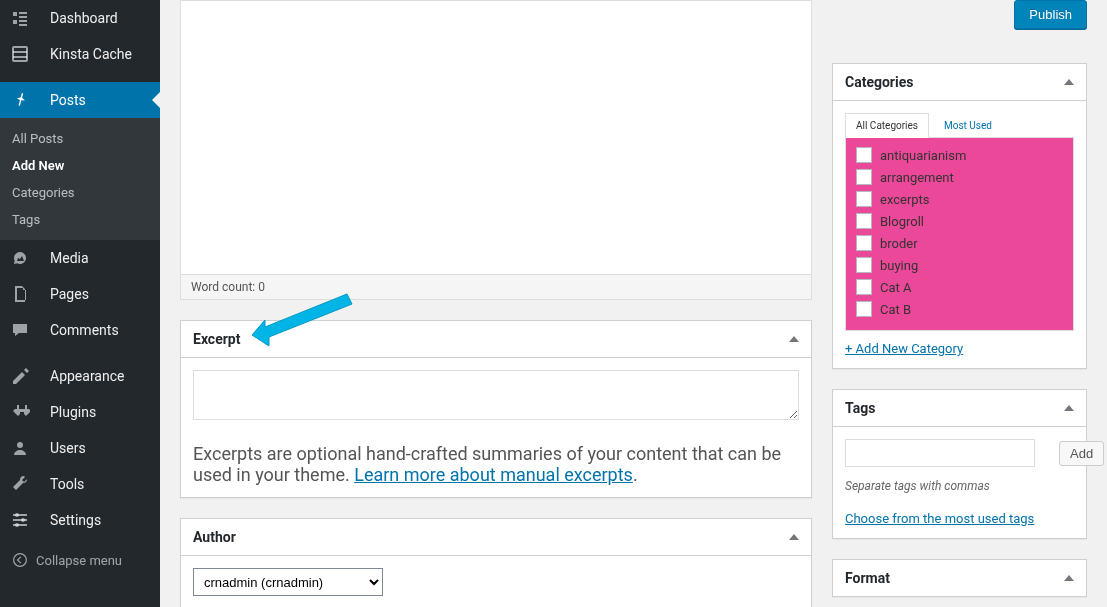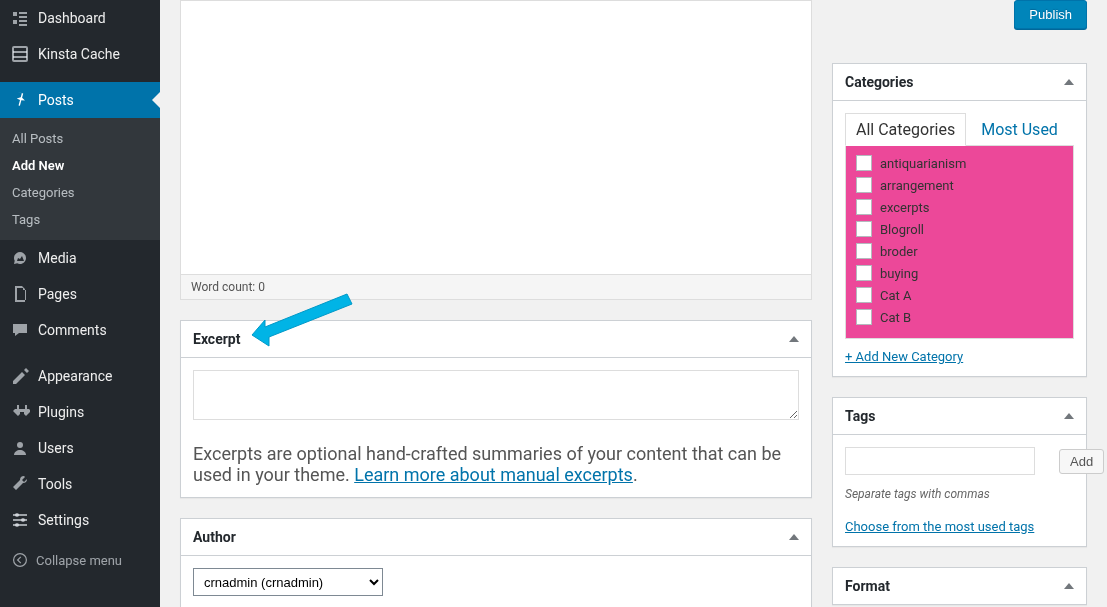--- a/index.html
+++ b/index.html
@@ -1,21 +1,21 @@
 <!DOCTYPE html>
 <html><head>
 <meta charset="utf-8">
 <style>
   * { box-sizing: border-box; margin: 0; padding: 0; }
   body { font-family: -apple-system, BlinkMacSystemFont, "Segoe UI", Roboto, Helvetica, Arial, sans-serif; font-size: 13px; color: #333; background: #f1f1f1; }
   .wrap { display: flex; width: 1107px; height: 607px; overflow: hidden; position: relative; }
 
   
   .sidebar { width: 160px; background: #23282d; color: #eee; font-size: 14px; flex-shrink: 0; display: flex; flex-direction: column; overflow: hidden; }
-  .menu-item { display: flex; align-items: center; padding: 8px 10px; color: #eee; cursor: pointer; position: relative; }
+  .menu-item { display: flex; align-items: center; padding: 8px 10px; color: #eee; cursor: pointer; position: relative; gap: 12px; }
   .menu-item .icon { width: 20px; height: 20px; margin-right: 8px; display: inline-flex; align-items: center; justify-content: center; flex-shrink: 0; }
   .menu-item .icon svg { width: 20px; height: 20px; fill: rgba(240,245,250,.6); }
   .menu-item.current { background: #0073aa; color: #fff; }
   .menu-item.current .icon svg { fill: #fff; }
   .menu-item.current::after {
     content: ""; position: absolute; right: 0; top: 50%; transform: translateY(-50%);
     border-top: 8px solid transparent; border-bottom: 8px solid transparent; border-right: 8px solid #f1f1f1;
   }
   .submenu { background: #32373c; padding: 7px 0; }
   .submenu .sub-item { padding: 6px 12px; color: rgba(240,245,250,.7); font-size: 13px; cursor: pointer; }
@@ -48,21 +48,21 @@
   .help a { color: #0073aa; text-decoration: underline; }
 
   .author-select { width: 190px; height: 28px; border: 1px solid #7e8993; background: #fff; padding: 0 6px; font-size: 13px; }
 
   
   .publish-bar { text-align: right; padding: 0 0 10px 0; }
   .btn-primary { background: #0085ba; border: 1px solid #0073aa; color: #fff; padding: 6px 14px; border-radius: 3px; font-size: 13px; font-weight: 500; cursor: pointer; box-shadow: 0 1px 0 #006799; text-shadow: 0 -1px 1px #006799; }
   .btn { background: #f7f7f7; border: 1px solid #ccc; color: #555; padding: 4px 10px; border-radius: 3px; font-size: 13px; cursor: pointer; }
 
   .cat-tabs { display: flex; gap: 4px; padding: 0; margin-bottom: -1px; }
-  .cat-tab { padding: 6px 10px; font-size: 16px; cursor: pointer; border: 1px solid transparent; }
+  .cat-tab { padding: 6px 10px; font-size: 10px; cursor: pointer; border: 1px solid transparent; }
   .cat-tab.active { border: 1px solid #ddd; border-bottom-color: #fff; background: #fff; color: #333; }
   .cat-tab.inactive { color: #0073aa; }
   .cat-list-wrap { border: 1px solid #ddd; background: #ec4899; height: 194px; overflow-y: scroll; padding: 6px 10px; }
   .cat-item { display: flex; align-items: center; padding: 3px 0; font-size: 13px; color: #333; }
   .cat-item input { margin-right: 8px; width: 16px; height: 16px; border: 1px solid #b4b9be; background: #fff; appearance: none; cursor: pointer; }
   .add-cat { display: inline-block; margin-top: 10px; color: #0073aa; text-decoration: underline; font-size: 13px; cursor: pointer; }
 
   .tag-input-row { display: flex; gap: 24px; align-items: center; }
   .tag-input { flex: 1; height: 28px; border: 1px solid #ddd; padding: 0 6px; font-size: 13px; }
   .tag-help { margin-top: 12px; font-style: italic; color: #666; font-size: 12px; }

